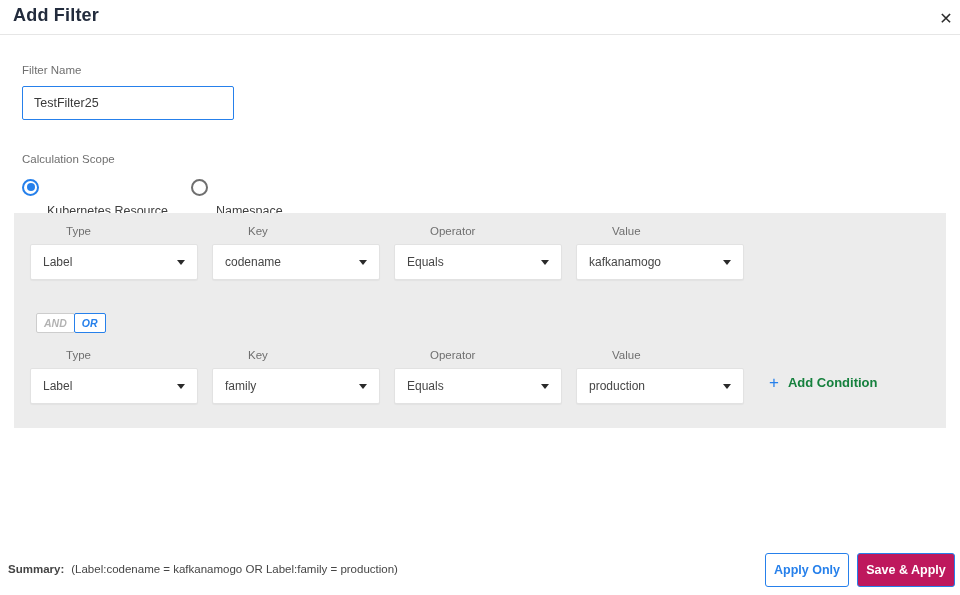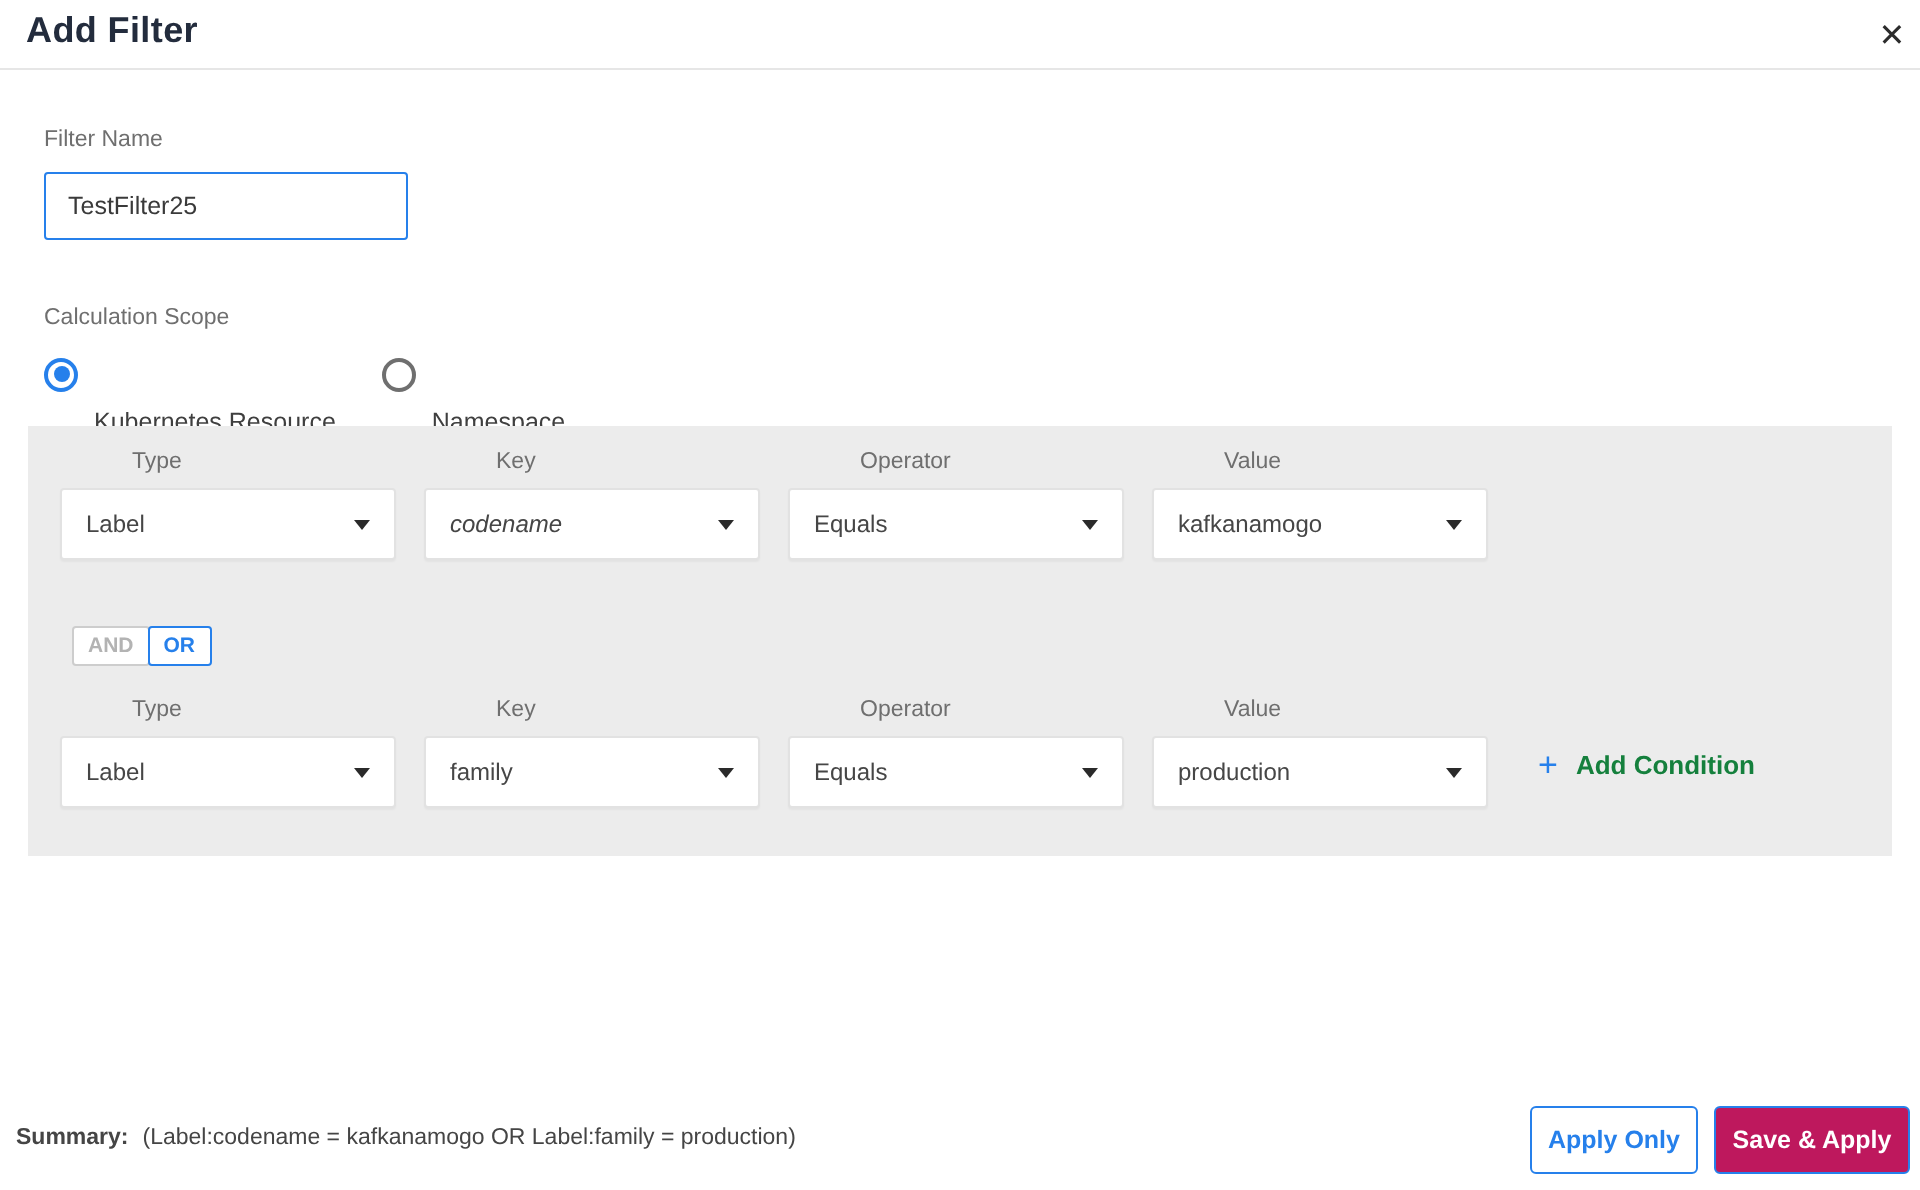--- a/index.html
+++ b/index.html
@@ -11,21 +11,21 @@
   }
   
   .title { position:absolute; left:13px; top:5px; font-size:18px; font-weight:700; color:#232c3d; letter-spacing:.2px; }
   .close { position:absolute; left:934px; top:6px; width:24px; height:24px; display:flex; align-items:center; justify-content:center;
            font-size:16px; color:#2c2c2c; cursor:pointer; }
   .header-divider { position:absolute; left:0; top:34px; width:960px; height:1px; background:#e6e6e6; }
 
   .small-label { position:absolute; font-size:11.5px; color:#6f6f6f; }
 
   
-  .name-input { position:absolute; left:22px; top:86px; width:182px; height:34px;
+  .name-input { position:absolute; left:22px; top:86px; width:212px; height:34px;
     border:1.5px solid #2680eb; border-radius:2px; background:#fff;
     font-family:"Liberation Sans", sans-serif; font-size:12.5px; color:#3a3a3a; padding:0 11px; outline:none; }
 
   
   .radio-row { position:absolute; left:22px; top:177px; display:flex; align-items:center; height:20px; }
   .radio-outer { width:17px; height:17px; border-radius:50%; display:inline-flex; align-items:center; justify-content:center; background:#fff; }
   .radio-outer.selected { border:2px solid #2680eb; }
   .radio-outer.unselected { border:2px solid #6f6f6f; }
   .radio-dot { width:8px; height:8px; border-radius:50%; background:#2680eb; }
   .radio-label { font-size:12.5px; color:#3f3f3f; margin-left:8px;margin-top:47px; }
@@ -33,21 +33,21 @@
 
   
   .panel { position:absolute; left:14px; top:213px; width:932px; height:215px; background:#ececec; }
   .col-label { position:absolute; font-size:11.5px; color:#6f6f6f;margin-left:36px; }
   .select { position:absolute; width:168px; height:36px; background:#ffffff; border:1px solid #e2e2e2; border-radius:2px;
     display:flex; align-items:center; padding:0 12px; cursor:pointer; box-shadow:0 1px 1px rgba(0,0,0,0.04); }
   .select-value { flex:1; font-size:12px; color:#464646; white-space:nowrap; overflow:hidden; }
   .caret { width:0; height:0; border-left:4.5px solid transparent; border-right:4.5px solid transparent; border-top:5.5px solid #2a2a2a; margin-left:6px; }
 
   
-  .logic-toggle { position:absolute; left:22px; top:100px; display:flex; }
+  .logic-toggle { position:absolute; left:22px; top:100px; display:flex;font-style:italic; }
   .logic-btn { height:20px; display:flex; align-items:center; justify-content:center; font-size:10.5px; font-weight:700;
     background:#ffffff; cursor:pointer; padding:0 7px; border-radius:2px; }
   .logic-btn.off { border:1px solid #cdcdcd; color:#b3b3b3; }
   .logic-btn.on  { border:1.5px solid #2680eb; color:#2680eb; margin-left:-1px; position:relative; z-index:1; }
 
   
   .add-condition { position:absolute; left:755px; top:161px; display:flex; align-items:center; cursor:pointer; }
   .plus-icon { font-size:17px; font-weight:400; color:#2680eb; line-height:1; }
   .add-condition-label { font-size:13px; font-weight:700; color:#15803d; margin-left:9px; }
 
@@ -91,21 +91,21 @@
 
     <div class="col-label" style="left:16px;  top:12px;">Type</div>
     <div class="col-label" style="left:198px; top:12px;">Key</div>
     <div class="col-label" style="left:380px; top:12px;">Operator</div>
     <div class="col-label" style="left:562px; top:12px;">Value</div>
 
     <div class="select" style="left:16px; top:31px;">
       <span class="select-value">Label</span>
       <span class="caret"></span>
     </div>
-    <div class="select" style="left:198px; top:31px;font-style:italic;">
+    <div class="select" style="left:198px; top:31px;">
       <span class="select-value">codename</span>
       <span class="caret"></span>
     </div>
     <div class="select" style="left:380px; top:31px;">
       <span class="select-value">Equals</span>
       <span class="caret"></span>
     </div>
     <div class="select" style="left:562px; top:31px;">
       <span class="select-value">kafkanamogo</span>
       <span class="caret"></span>

